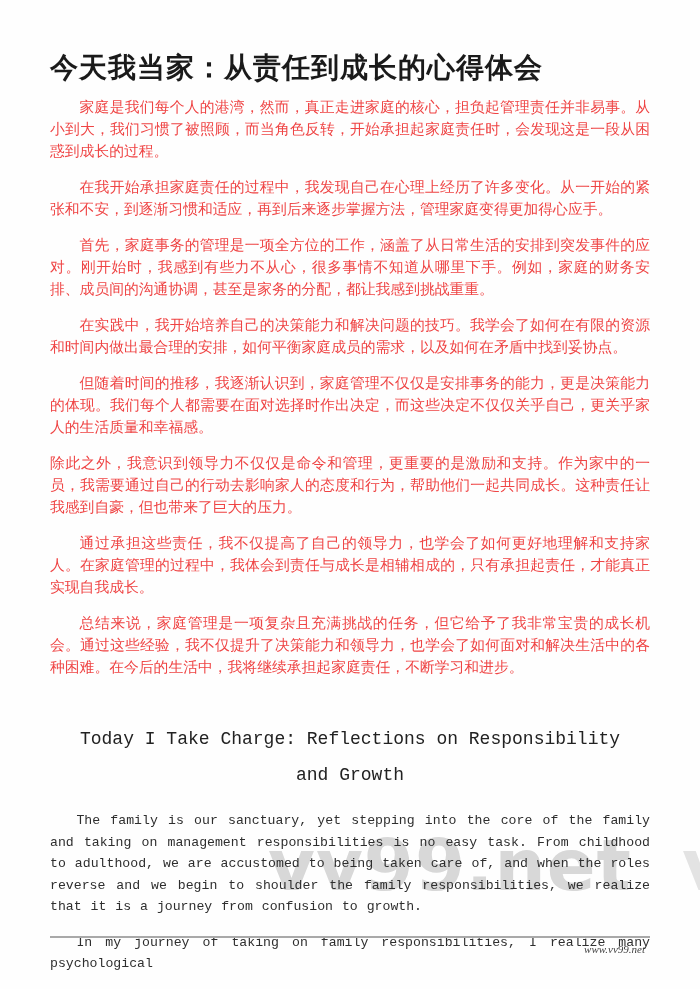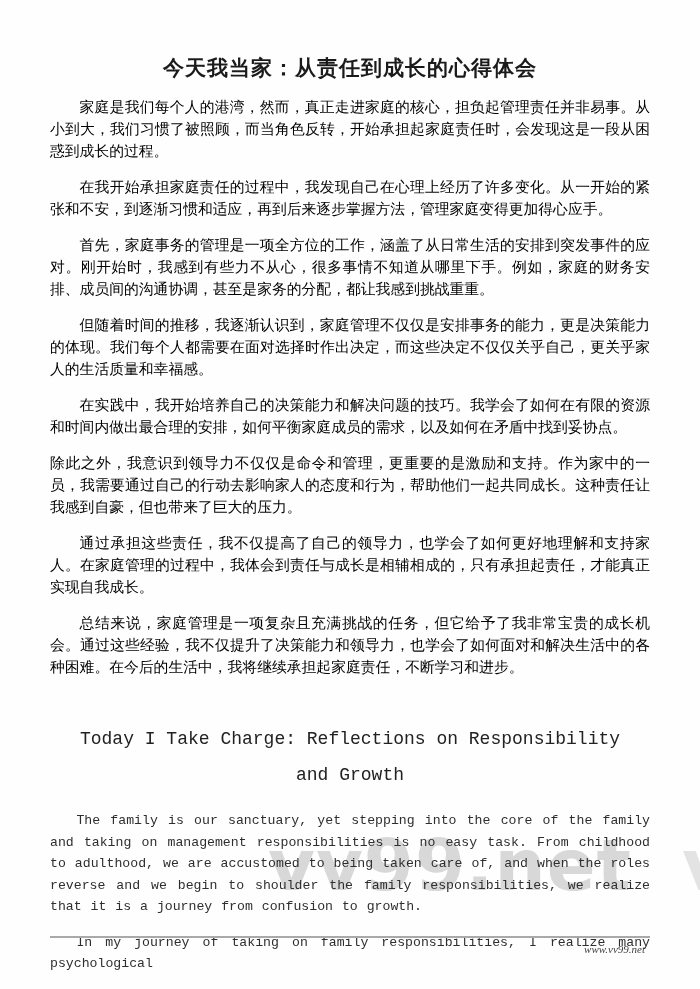--- a/index.html
+++ b/index.html
@@ -17,37 +17,36 @@
     box-sizing: border-box;
   }
   .content {
     position: relative;
     z-index: 1;
     padding: 0 50px;
   }
   .zh-title {
     margin: 0;
     padding-top: 54px;
-    text-align: center;
     font-family: "Liberation Sans", "DejaVu Sans", sans-serif;
     font-weight: 700;
-    font-size: 21px;
+    font-size: 28px;
     line-height: 28px;
     color: #1a1a1a;
     letter-spacing: 1px;
   }
   .zh-body {
     margin-top: 14px;
   }
   .zh-para {
     margin: 0 0 14px 0;
     font-family: "Liberation Serif", "DejaVu Serif", serif;
     font-size: 14.8px;
     line-height: 22px;
-    color: #000000;
+    color: #ef4444;
     text-align: justify;
     text-indent: 2em;
   }
   .zh-para.no-indent {
     text-indent: 0;
   }
   .en-title {
     margin: 17px;
     padding-top: 26px;
     text-align: center;
@@ -118,22 +117,22 @@
   <div class="watermark tile-2">vv99.net</div>
 
   <div class="content">
 
     <h1 class="zh-title">今天我当家：从责任到成长的心得体会</h1>
 
     <div class="zh-body">
       <p class="zh-para">家庭是我们每个人的港湾，然而，真正走进家庭的核心，担负起管理责任并非易事。从小到大，我们习惯了被照顾，而当角色反转，开始承担起家庭责任时，会发现这是一段从困惑到成长的过程。</p>
       <p class="zh-para">在我开始承担家庭责任的过程中，我发现自己在心理上经历了许多变化。从一开始的紧张和不安，到逐渐习惯和适应，再到后来逐步掌握方法，管理家庭变得更加得心应手。</p>
       <p class="zh-para">首先，家庭事务的管理是一项全方位的工作，涵盖了从日常生活的安排到突发事件的应对。刚开始时，我感到有些力不从心，很多事情不知道从哪里下手。例如，家庭的财务安排、成员间的沟通协调，甚至是家务的分配，都让我感到挑战重重。</p>
+      <p class="zh-para">在实践中，我开始培养自己的决策能力和解决问题的技巧。我学会了如何在有限的资源和时间内做出最合理的安排，如何平衡家庭成员的需求，以及如何在矛盾中找到妥协点。</p>
       <p class="zh-para">但随着时间的推移，我逐渐认识到，家庭管理不仅仅是安排事务的能力，更是决策能力的体现。我们每个人都需要在面对选择时作出决定，而这些决定不仅仅关乎自己，更关乎家人的生活质量和幸福感。</p>
-      <p class="zh-para">在实践中，我开始培养自己的决策能力和解决问题的技巧。我学会了如何在有限的资源和时间内做出最合理的安排，如何平衡家庭成员的需求，以及如何在矛盾中找到妥协点。</p>
       <p class="zh-para no-indent">除此之外，我意识到领导力不仅仅是命令和管理，更重要的是激励和支持。作为家中的一员，我需要通过自己的行动去影响家人的态度和行为，帮助他们一起共同成长。这种责任让我感到自豪，但也带来了巨大的压力。</p>
       <p class="zh-para">通过承担这些责任，我不仅提高了自己的领导力，也学会了如何更好地理解和支持家人。在家庭管理的过程中，我体会到责任与成长是相辅相成的，只有承担起责任，才能真正实现自我成长。</p>
       <p class="zh-para">总结来说，家庭管理是一项复杂且充满挑战的任务，但它给予了我非常宝贵的成长机会。通过这些经验，我不仅提升了决策能力和领导力，也学会了如何面对和解决生活中的各种困难。在今后的生活中，我将继续承担起家庭责任，不断学习和进步。</p>
     </div>
 
     <h2 class="en-title">Today I Take Charge: Reflections on Responsibility and Growth</h2>
 
     <div class="en-body">
       <p class="en-para">The family is our sanctuary, yet stepping into the core of the family and taking on management responsibilities is no easy task. From childhood to adulthood, we are accustomed to being taken care of, and when the roles reverse and we begin to shoulder the family responsibilities, we realize that it is a journey from confusion to growth.</p>
       <p class="en-para">In my journey of taking on family responsibilities, I realize many psychological</p>

